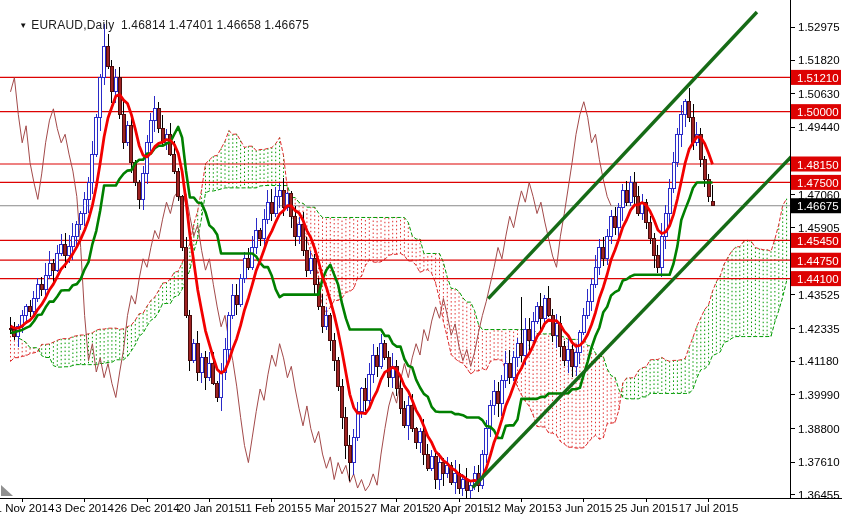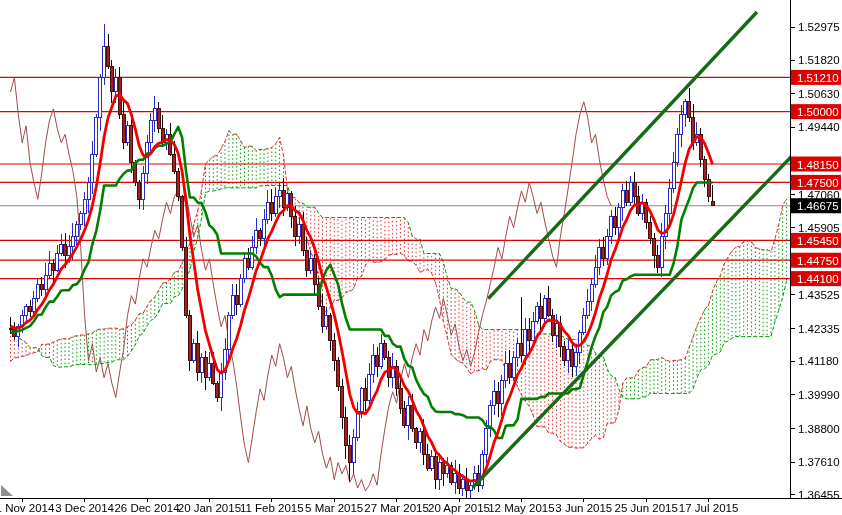--- a/index.html
+++ b/index.html
@@ -8,20 +8,23 @@
   #chart-svg{position:absolute;left:0;top:0;}
   #header{position:absolute;left:5px;top:4px;font-size:12px;color:#1c1c1c;
           white-space:pre;z-index:5;letter-spacing:0.2px;}
   #header .arr{font-size:8px;position:relative;top:-1px;margin-right:4px;color:#111;}
   #header span{margin-right:3px;}
 </style>
 </head>
 <body>
 
 <div id="app">
+  <div id="header">
+    <span class="arr">▼</span><span>EURAUD,Daily</span> <span>1.46814</span><span>1.47401</span><span>1.46658</span><span>1.46675</span>
+  </div>
   <svg id="chart-svg" width="842" height="515" viewBox="0 0 842 515">
       <rect x="0" y="0" width="842" height="515" fill="#ffffff"></rect>
       <defs>
         <clipPath id="plotclip">
           <rect x="0" y="0" width="790" height="498"></rect>
         </clipPath>
       </defs>
       <g clip-path="url(#plotclip)">
         <g>
           <line x1="10.5" y1="361.416028709951" x2="10.5" y2="330.3659360557278" stroke="#e03030" stroke-width="1" stroke-dasharray="1.5,2.5"></line>

